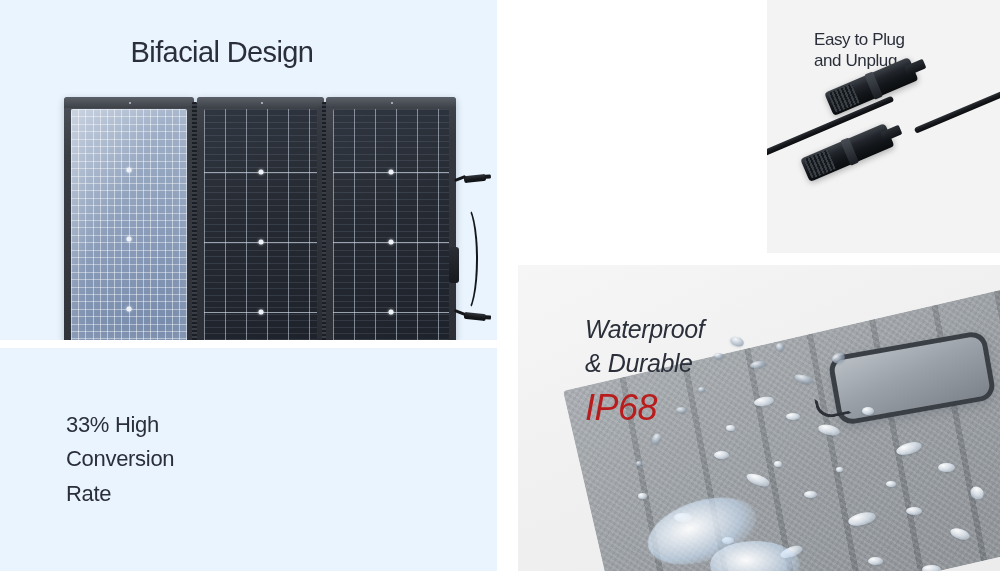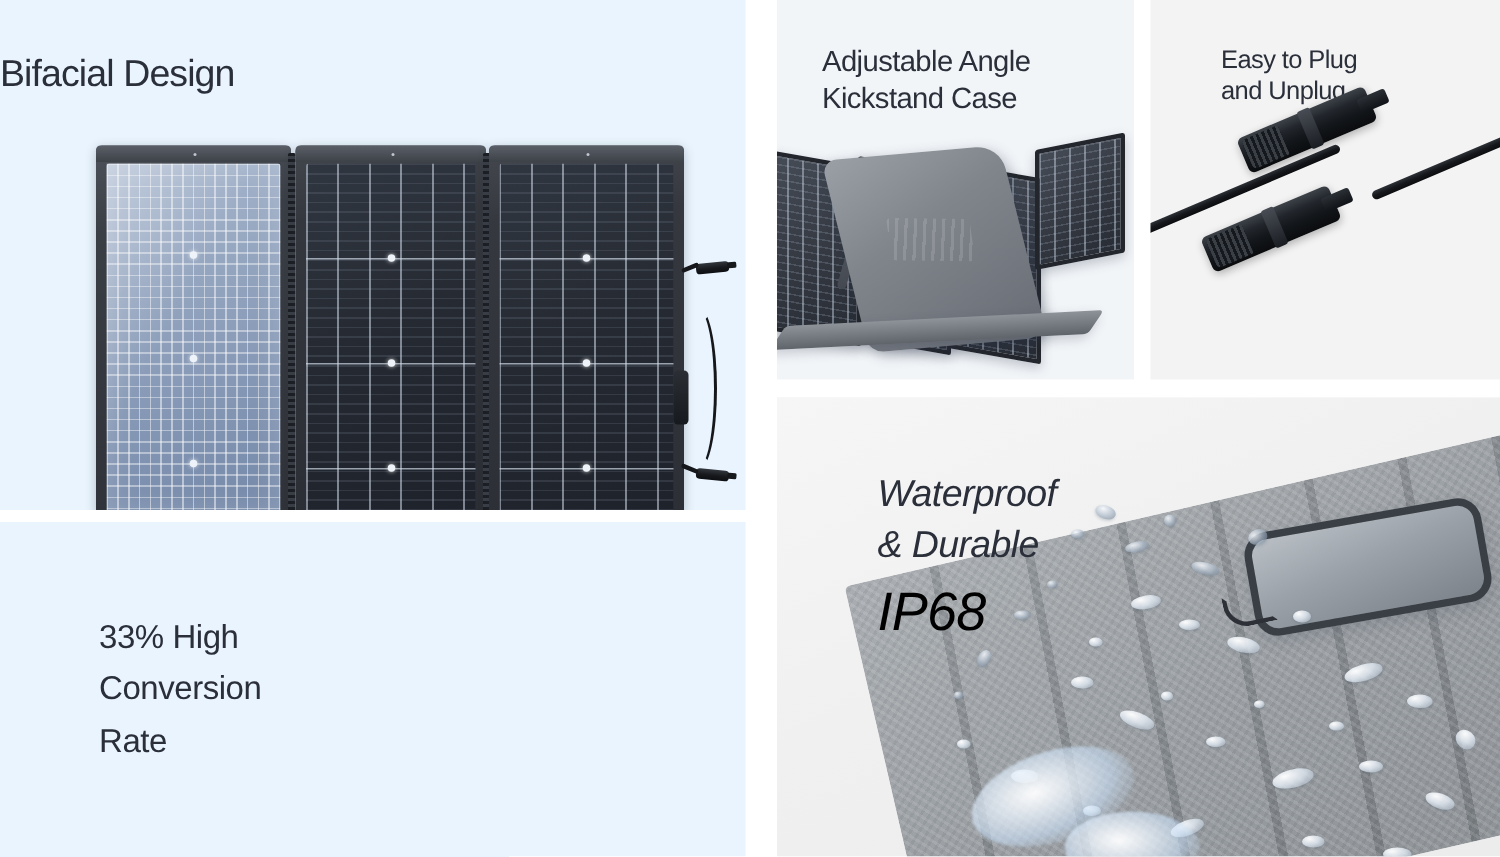--- a/index.html
+++ b/index.html
@@ -29,27 +29,27 @@
 
   
   .ttl {
     position: absolute;
     color: #2a2f3a;
     font-weight: 400;
     letter-spacing: -0.4px;
     line-height: 1.26;
     white-space: pre-line;
   }
-  #t-bifacial   { left: 0; top: 34px; width: 444px; text-align: left; font-size: 25px; letter-spacing: -0.6px; }
+  #t-bifacial   { left: 0; top: 34px; width: 444px; text-align: center; font-size: 29px; letter-spacing: -0.6px; }
   #t-kickstand  { left: 30px; top: 29px; width: 205px; font-size: 19.5px; }
   #t-plug       { left: 47px; top: 29px; width: 185px; font-size: 17px; }
   #t-waterproof { left: 67px; top: 48px; width: 250px; font-size: 25px; line-height: 1.34; }
   #t-ip68 {
     position: absolute; left: 67px; top: 122px;
-    font-size: 36px; color: #000000; letter-spacing: -0.5px; font-weight: 400;
+    font-size: 36px; color: #b91c1c; letter-spacing: -0.5px; font-weight: 400;
   }
   #t-conversion {
     position: absolute; left: 66px; top: 60px; width: 190px;
     font-size: 22px; color: #2a2f3a; line-height: 1.56; white-space: pre-line;
     letter-spacing: -0.3px;
   }
 
   
   .bf-wrap { position: absolute; left: 64px; top: 97px; width: 400px; height: 245px; }
   .bf-frame {
@@ -303,34 +303,20 @@
 
       <div class="bf-box"></div>
       <div class="cable" id="cab-main"></div>
       <div class="mc4" style="left:400px; top:78px; transform: rotate(-6deg);"></div>
       <div class="mc4" style="left:400px; top:216px; transform: rotate(6deg);"></div>
       <div class="cab-seg" style="left:390px; top:80px; width:12px; height:2.6px; transform: rotate(-22deg);"></div>
       <div class="cab-seg" style="left:390px; top:214px; width:12px; height:2.6px; transform: rotate(22deg);"></div>
     </div>
   </div>
 
-  <div class="panel" id="p-kickstand">
-    <div class="ttl" id="t-kickstand">Adjustable Angle
-Kickstand Case</div>
-
-    <div class="ks">
-      <div class="ks-panel" id="ks-p1"></div>
-      <div class="ks-panel" id="ks-p2"></div>
-      <div class="ks-panel" id="ks-p3"></div>
-      <div class="ks-panel" id="ks-p4"></div>
-      <div class="ks-arm"></div>
-      <div class="ks-stand"></div>
-      <div class="ks-base"></div>
-    </div>
-  </div>
 
   <div class="panel" id="p-plug">
     <div class="ttl" id="t-plug">Easy to Plug
 and Unplug</div>
 
     <div class="plug-scene">
       <div class="plug-cable" id="pc-1"></div>
       <div class="plug-cable" id="pc-2"></div>
       <div class="connector" id="conn-top">
         <div class="conn-ring" style="left:44px"></div>

